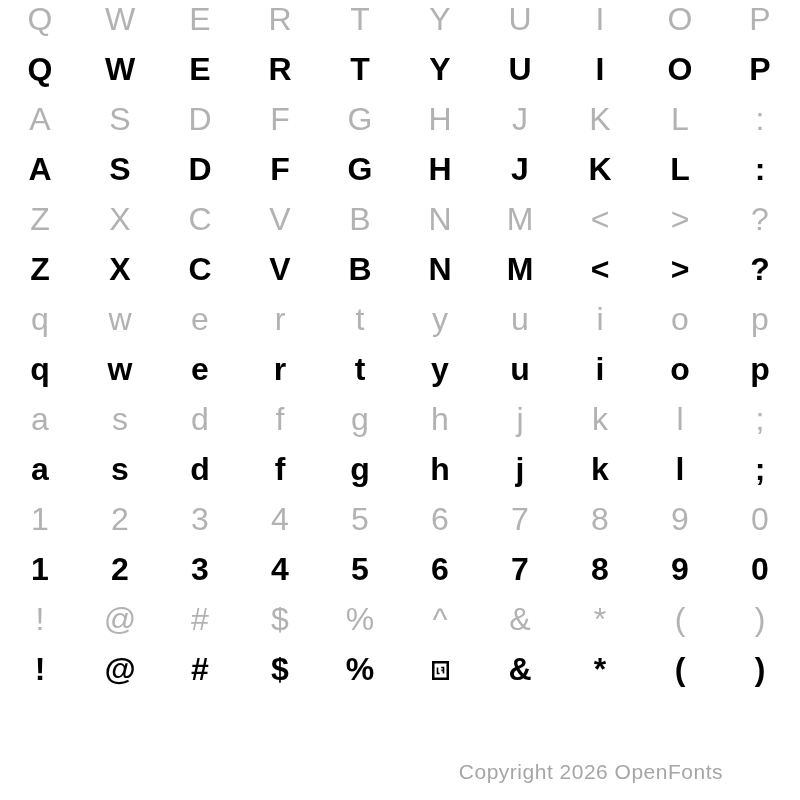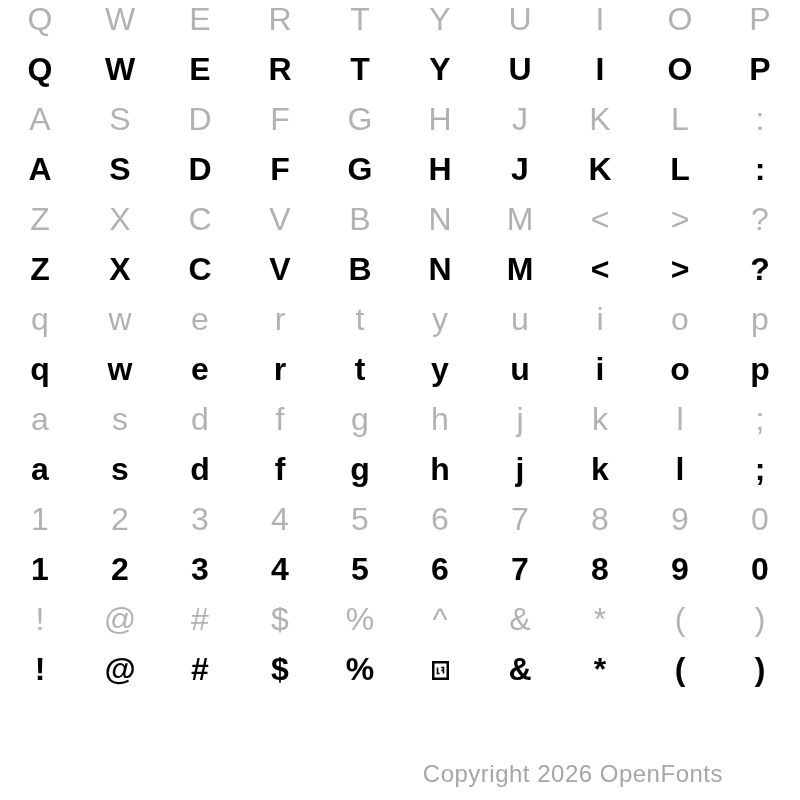--- a/index.html
+++ b/index.html
@@ -42,21 +42,21 @@
     font-weight: 700;
   }
   .notdef-box {
     display: inline-block;
     vertical-align: baseline;
   }
   .copyright {
     position: absolute;
     top: 760px;
     right: 77px;
-    font-size: 24px;
+    font-size: 21px;
     font-weight: 400;
     color: var(--copyright, #a6a6a6);
     letter-spacing: 0.5px;
   }
 </style>
 </head>
 <body style="--gray: #b2b2b2; --black: #000000; --copyright: #a6a6a6; background: rgb(255, 255, 255);">
 
 <div class="specimen" id="specimen">
     <div class="glyph-row gray">

